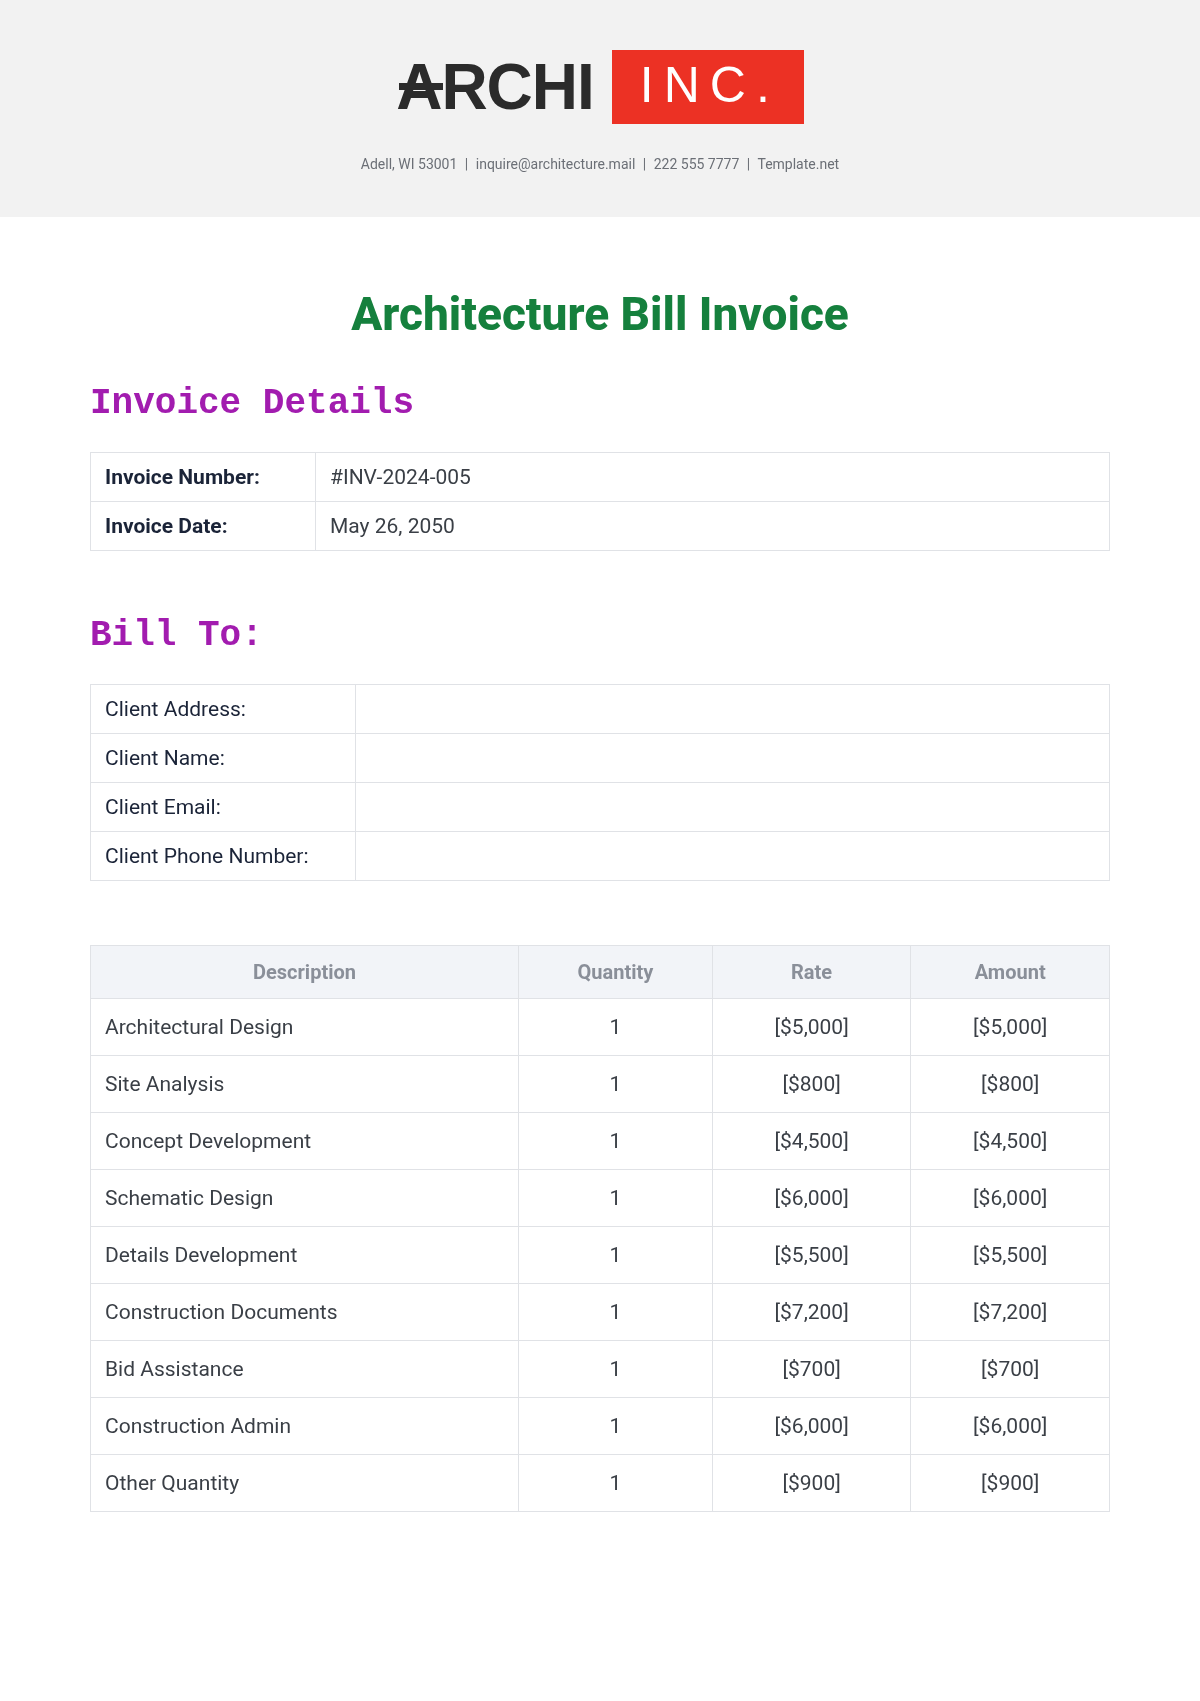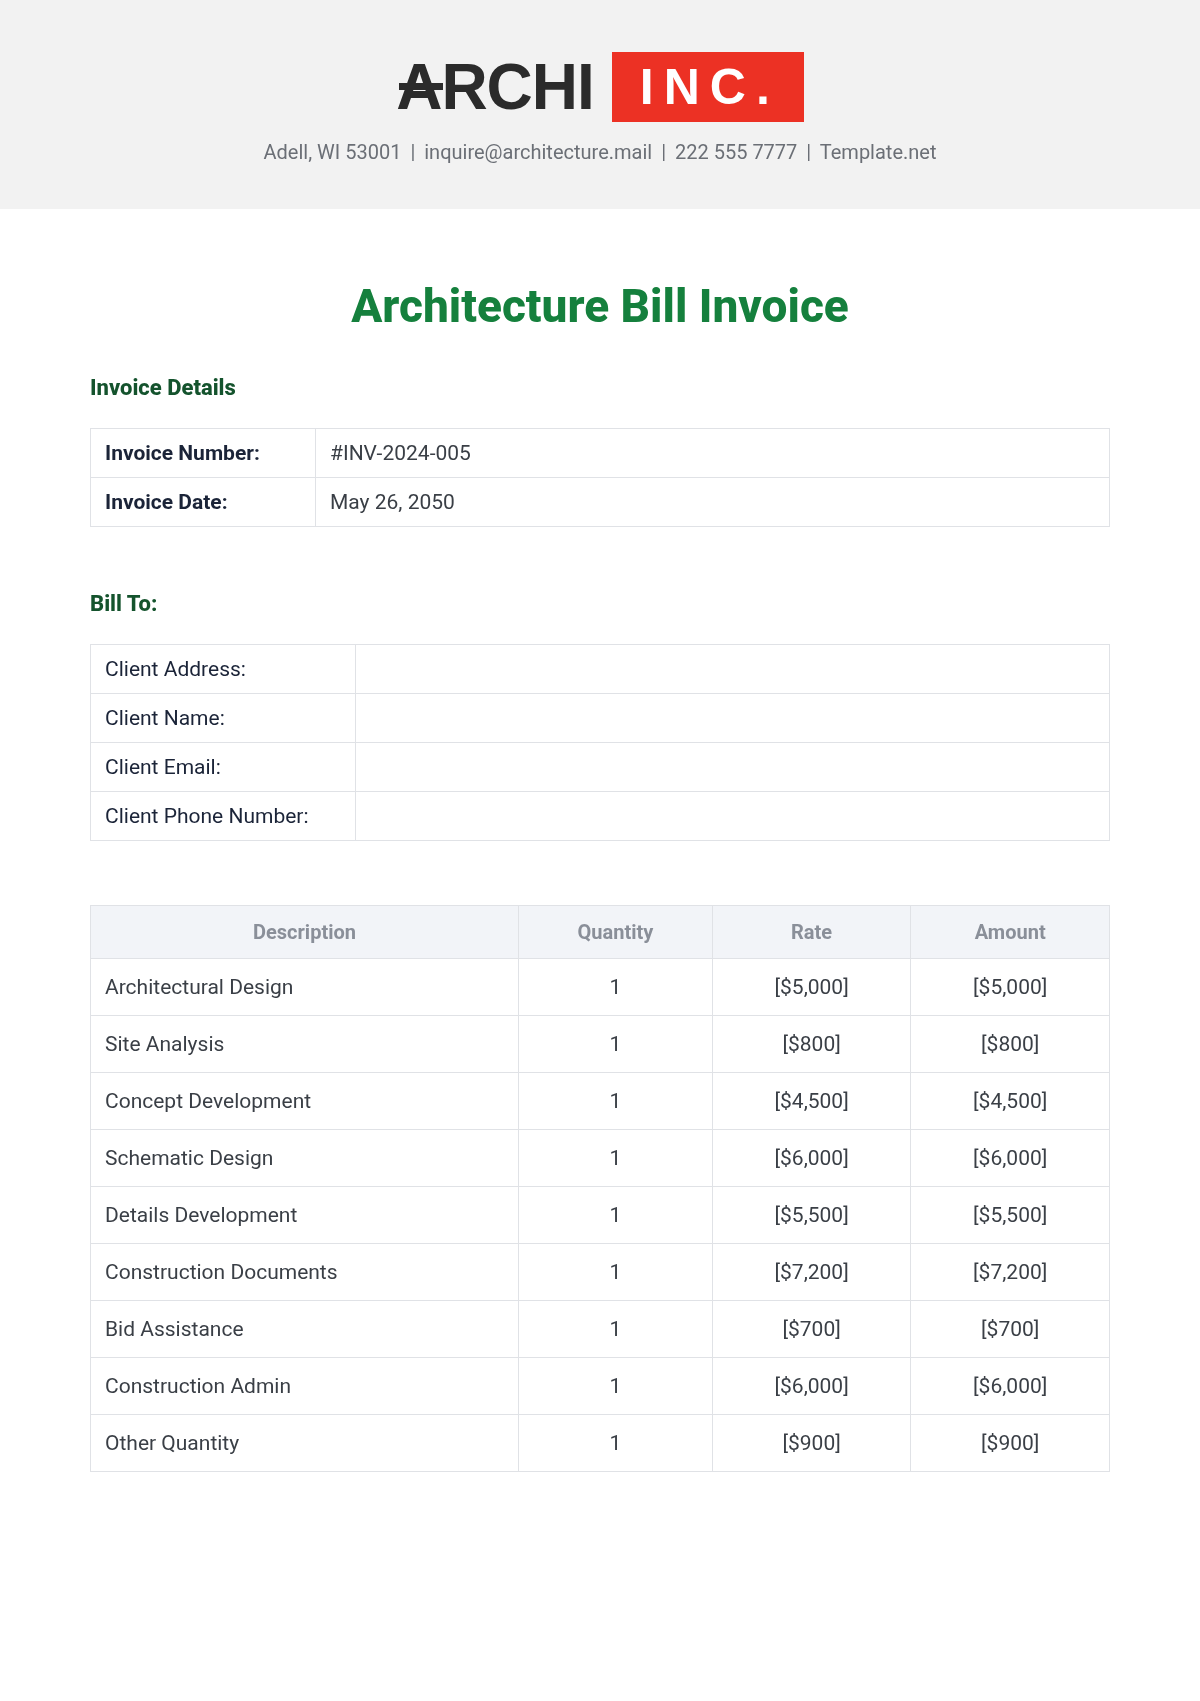--- a/index.html
+++ b/index.html
@@ -9,21 +9,20 @@
     width: 1200px;
     color: #222;
   }
   .header-band {
     background: #f2f2f2;
     padding: 50px 0 45px 0;
     text-align: center;
   }
   .logo {
     display: inline-flex;
-    align-items: center;
     gap: 18px;
   }
   .logo-archi {
     font-size: 64px;
     font-weight: 800;
     letter-spacing: -1px;
     color: #2b2b2b;
     font-family: Arial, Helvetica, sans-serif;
   }
   .logo-archi .strike {
@@ -36,50 +35,51 @@
     left: 3px;
     right: -2px;
     top: 45%;
     height: 7px;
     background: #2b2b2b;
   }
   .logo-inc {
     background: #ec3124;
     color: #ffffff;
     font-size: 50px;
-    font-weight: 700;
+    font-weight: 400;
     padding: 10px 24px 10px 28px;
     letter-spacing: 10px;
     font-family: Arial, Helvetica, sans-serif;
     line-height: 1;
   }
   .contact-line {
-    margin-top: 16px;
-    font-size: 20px;
+    margin-top: 32px;
+    font-size: 14px;
     color: #6b6f76;
   }
   .contact-line .sep {
     color: #6b6f76;
     margin: 0 4px;
   }
   .content {
     padding: 70px 90px 0 90px;
   }
   h1.doc-title {
     text-align: center;
     font-size: 46px;
     font-weight: 800;
     color: #15803d;
     margin-bottom: 42px;
   }
   h2.section-title {
-    font-size: 22px;
+    font-size: 36px;
     font-weight: 800;
-    color: #14532d;
+    color: #a21caf;
     margin-bottom: 28px;
+    font-family: Liberation Mono, monospace;
   }
   table.info-table {
     width: 100%;
     border-collapse: collapse;
     border: 1px solid #e0e2e6;
     margin-bottom: 64px;
   }
   table.info-table td {
     border: 1px solid #e0e2e6;
     padding: 12px 14px;

